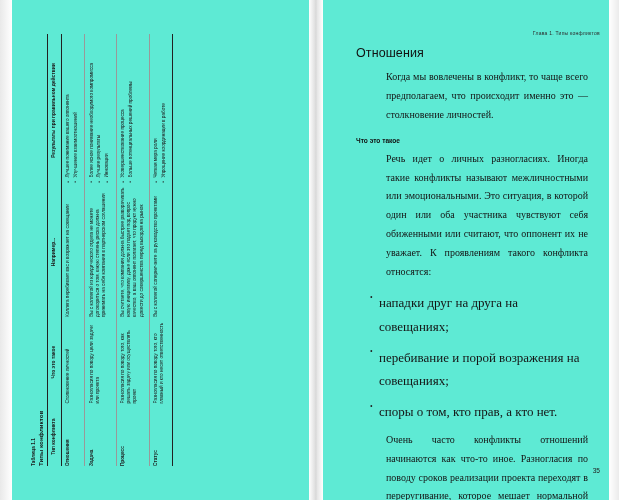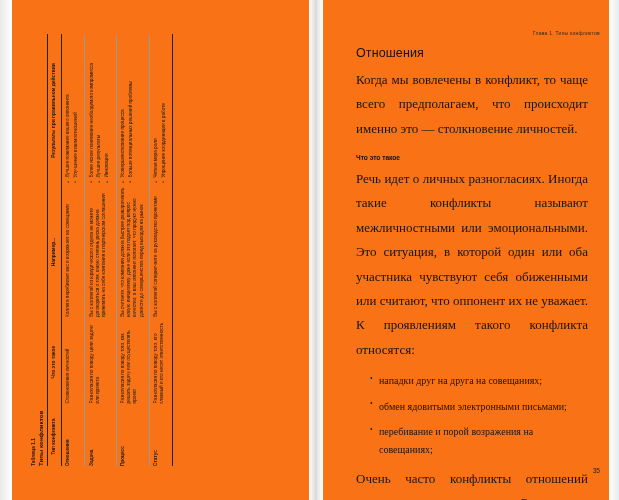--- a/index.html
+++ b/index.html
@@ -5,21 +5,21 @@
   * { box-sizing: border-box; margin: 0; padding: 0; }
   html, body {
     width: 619px; height: 500px;
     background: #ffffff;
     font-family: "Liberation Serif", serif;
     overflow: hidden;
   }
   #spread {
     position: relative;
     width: 619px; height: 500px;
-    background: #f97316;
+    background: #5eead4;
   }
 
   
   .page-shade-left {
     position: absolute; left: 0; top: 0; width: 12px; height: 500px;
     background: linear-gradient(to right,#e9e9e9,#ffffff);
   }
   .page-shade-right {
     position: absolute; right: 0; top: 0; width: 10px; height: 500px;
     background: linear-gradient(to left,#ebebeb,#ffffff);
@@ -123,35 +123,36 @@
   }
   h2.sub-h {
     font-family: "Liberation Sans", sans-serif;
     font-weight: bold;
     font-size: 6.6px;
     color: #111;
     margin-top: 13px;
     margin-bottom: 5.5px;
   }
   p.par {
-    font-size: 13px;
+    font-size: 10px;
     line-height: 1.88;
     text-align: justify;
     color: #141414;
     margin-bottom: 0;
     hyphens: auto;
+    margin-left: 30px;
   }
   ul.bullets {
     list-style: none;
     margin: 10px 0 4px 0;
     padding: 0 0 0 14px;
   }
   ul.bullets li {
     position: relative;
-    font-size: 10px;
+    font-size: 13px;
     line-height: 1.8;
     color: #141414;
     padding-left: 9px;
     margin-bottom: 7.5px;
   }
   ul.bullets li:before {
     content: "\2022";
     position: absolute; left: 0; top: -0.5px;
     font-size: 7.5px; color: #222;
   }
@@ -250,22 +251,22 @@
       <h1 class="chap-h">Отношения</h1>
 
       <p class="par">Когда мы вовлечены в конфликт, то чаще всего предполагаем, что происходит именно это — столкновение личностей.</p>
 
       <h2 class="sub-h">Что это такое</h2>
 
       <p class="par">Речь идет о личных разногласиях. Иногда такие конфликты называют межличностными или эмоциональными. Это ситуация, в которой один или оба участника чувствуют себя обиженными или считают, что оппонент их не уважает. К проявлениям такого конфликта относятся:</p>
 
       <ul class="bullets">
         <li>нападки друг на друга на совещаниях;</li>
-        <li>обмен ядовитыми электронными письмами;</li>
         <li>перебивание и порой возражения на совещаниях;</li>
+        <li>споры о том, кто прав, а кто нет.</li>
       </ul>
 
       <p class="par">Очень часто конфликты отношений начинаются как что-то иное. Разногласия по поводу сроков реализации проекта переходят в переругивание, которое мешает нормальной командной дискуссии. Или же разница в отношении к стратегии компании выливается в жаркие споры о том, кто прав, а кто нет. У обеих сторон могут быть сильные аргументы и лучшие намерения, но разногласия порой оборачиваются скоками. Энни</p>
     </div>
 
     <div class="folio">35</div>
   </div>
 
 </div>
 

